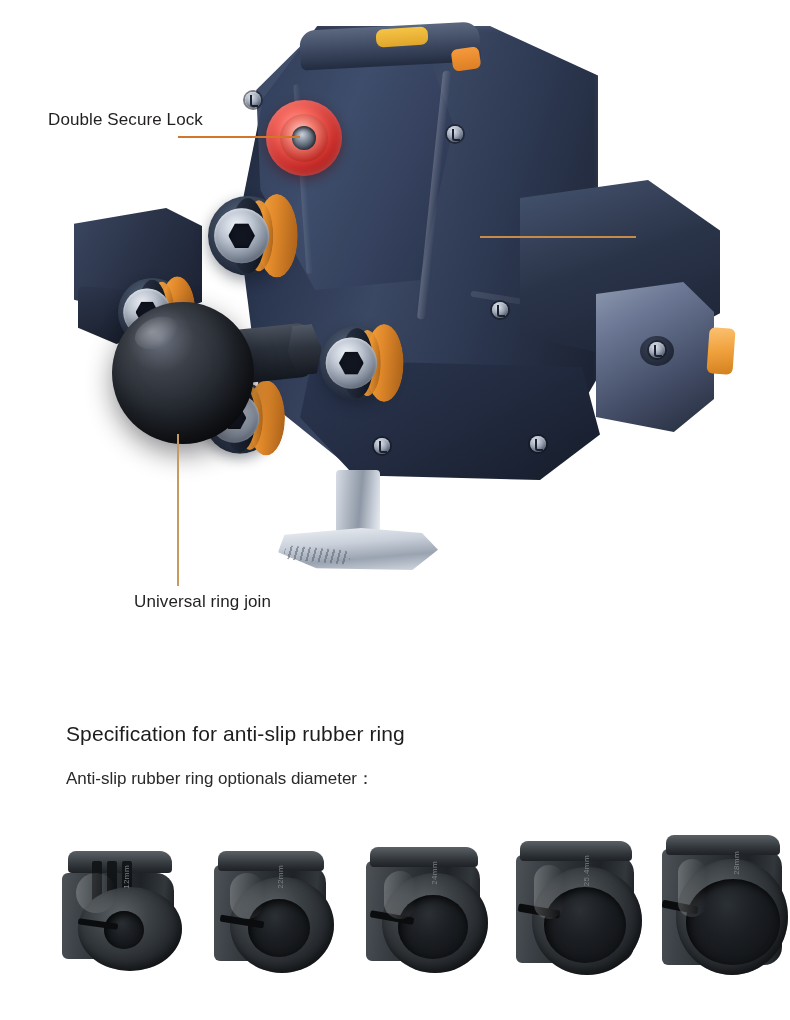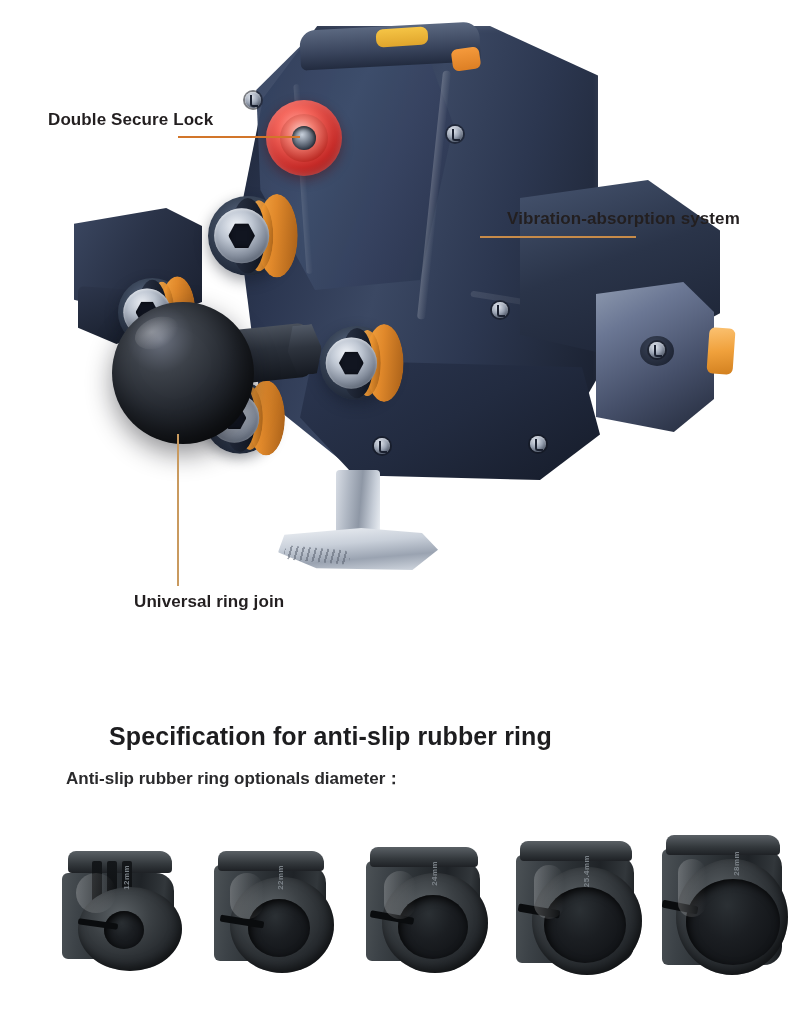--- a/index.html
+++ b/index.html
@@ -10,21 +10,20 @@
     background: #ffffff;
     font-family: "Liberation Sans", sans-serif;
     overflow: hidden;
   }
 
   #page {
     position: relative;
     width: 790px;
     height: 1020px;
     background: #ffffff;
-    font-weight: bold;
   }
 
   
   #hero {
     position: absolute;
     left: 0; top: 0;
     width: 790px;
     height: 660px;
   }
 
@@ -343,24 +342,23 @@
 
   
   #spec {
     position: absolute;
     left: 0; top: 700px;
     width: 790px;
   }
   #spec-heading {
     position: absolute;
     left: 66px; top: 22px;
-    font-size: 25px;
+    font-size: 21px;
     color: #1d1d1f;
     letter-spacing: .1px;
-    margin-left: 43px;
   }
   #spec-sub {
     position: absolute;
     left: 66px; top: 66px;
     font-size: 17px;
     line-height: 26px;
     color: #2a2a2c;
   }
 
   
@@ -509,21 +507,20 @@
 
     <div class="foot-neck"></div>
     <div class="foot-base"></div>
     <div class="foot-tread"></div>
 
     <div class="leader" id="leader-lock"></div>
     <div class="leader" id="leader-vib"></div>
     <div class="leader" id="leader-ball"></div>
 
     <div class="callout-label" id="label-lock">Double Secure Lock</div>
-    <div class="callout-label" id="label-vib">Vibration-absorption system</div>
     <div class="callout-label" id="label-ball">Universal ring join</div>
   </div>
 
   <div id="spec">
 
     <div id="spec-heading">Specification for anti-slip rubber ring</div>
 
     <div id="spec-sub">
       <div>Anti-slip rubber ring optionals diameter：</div>
     </div>

